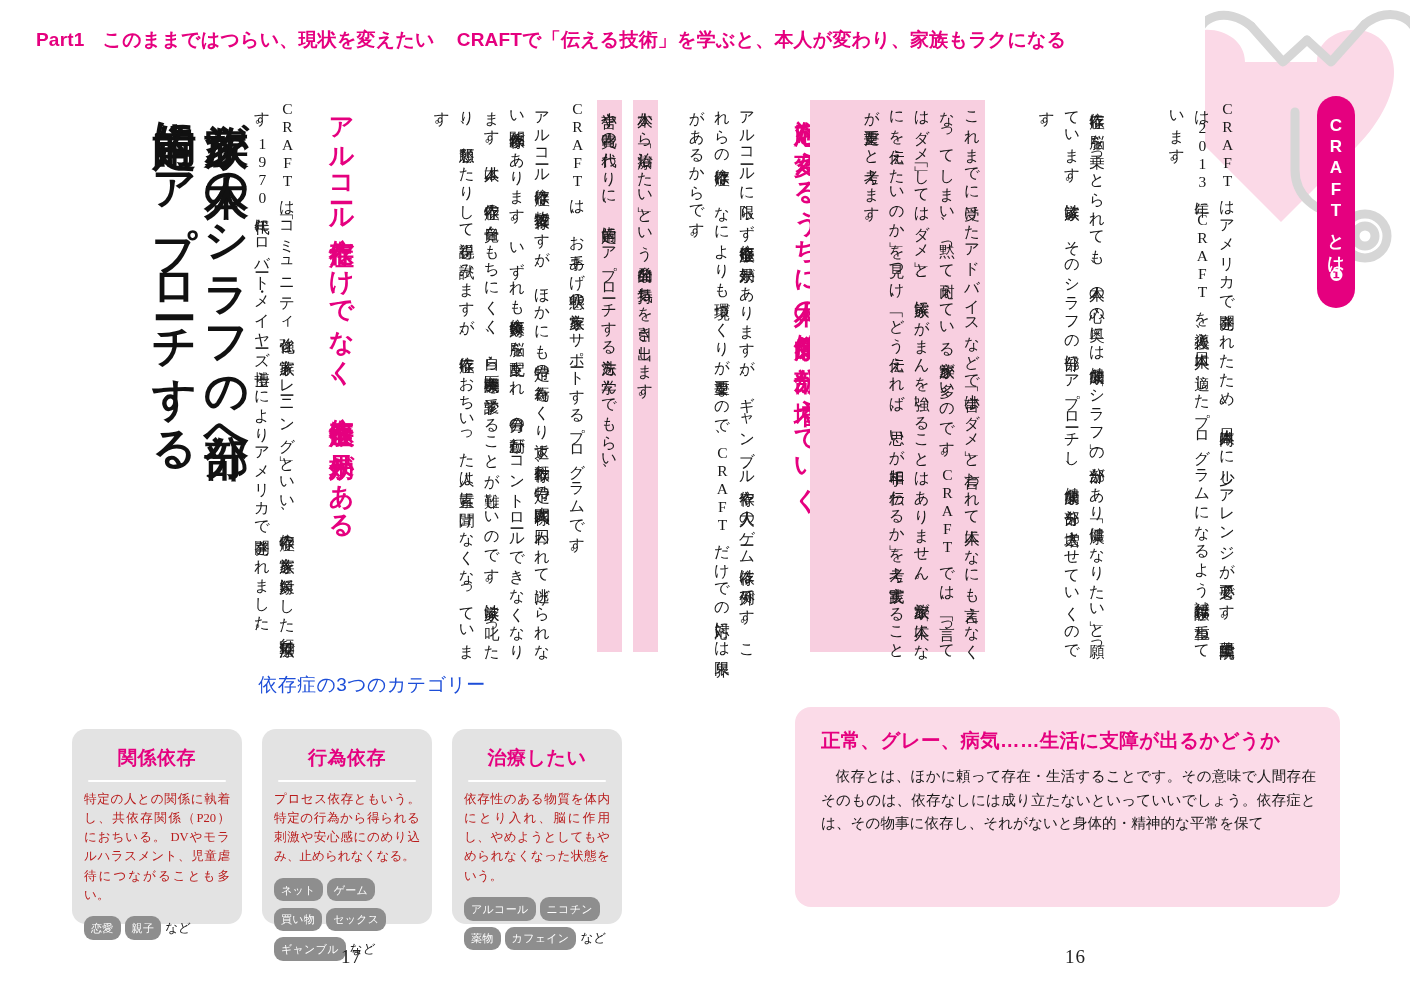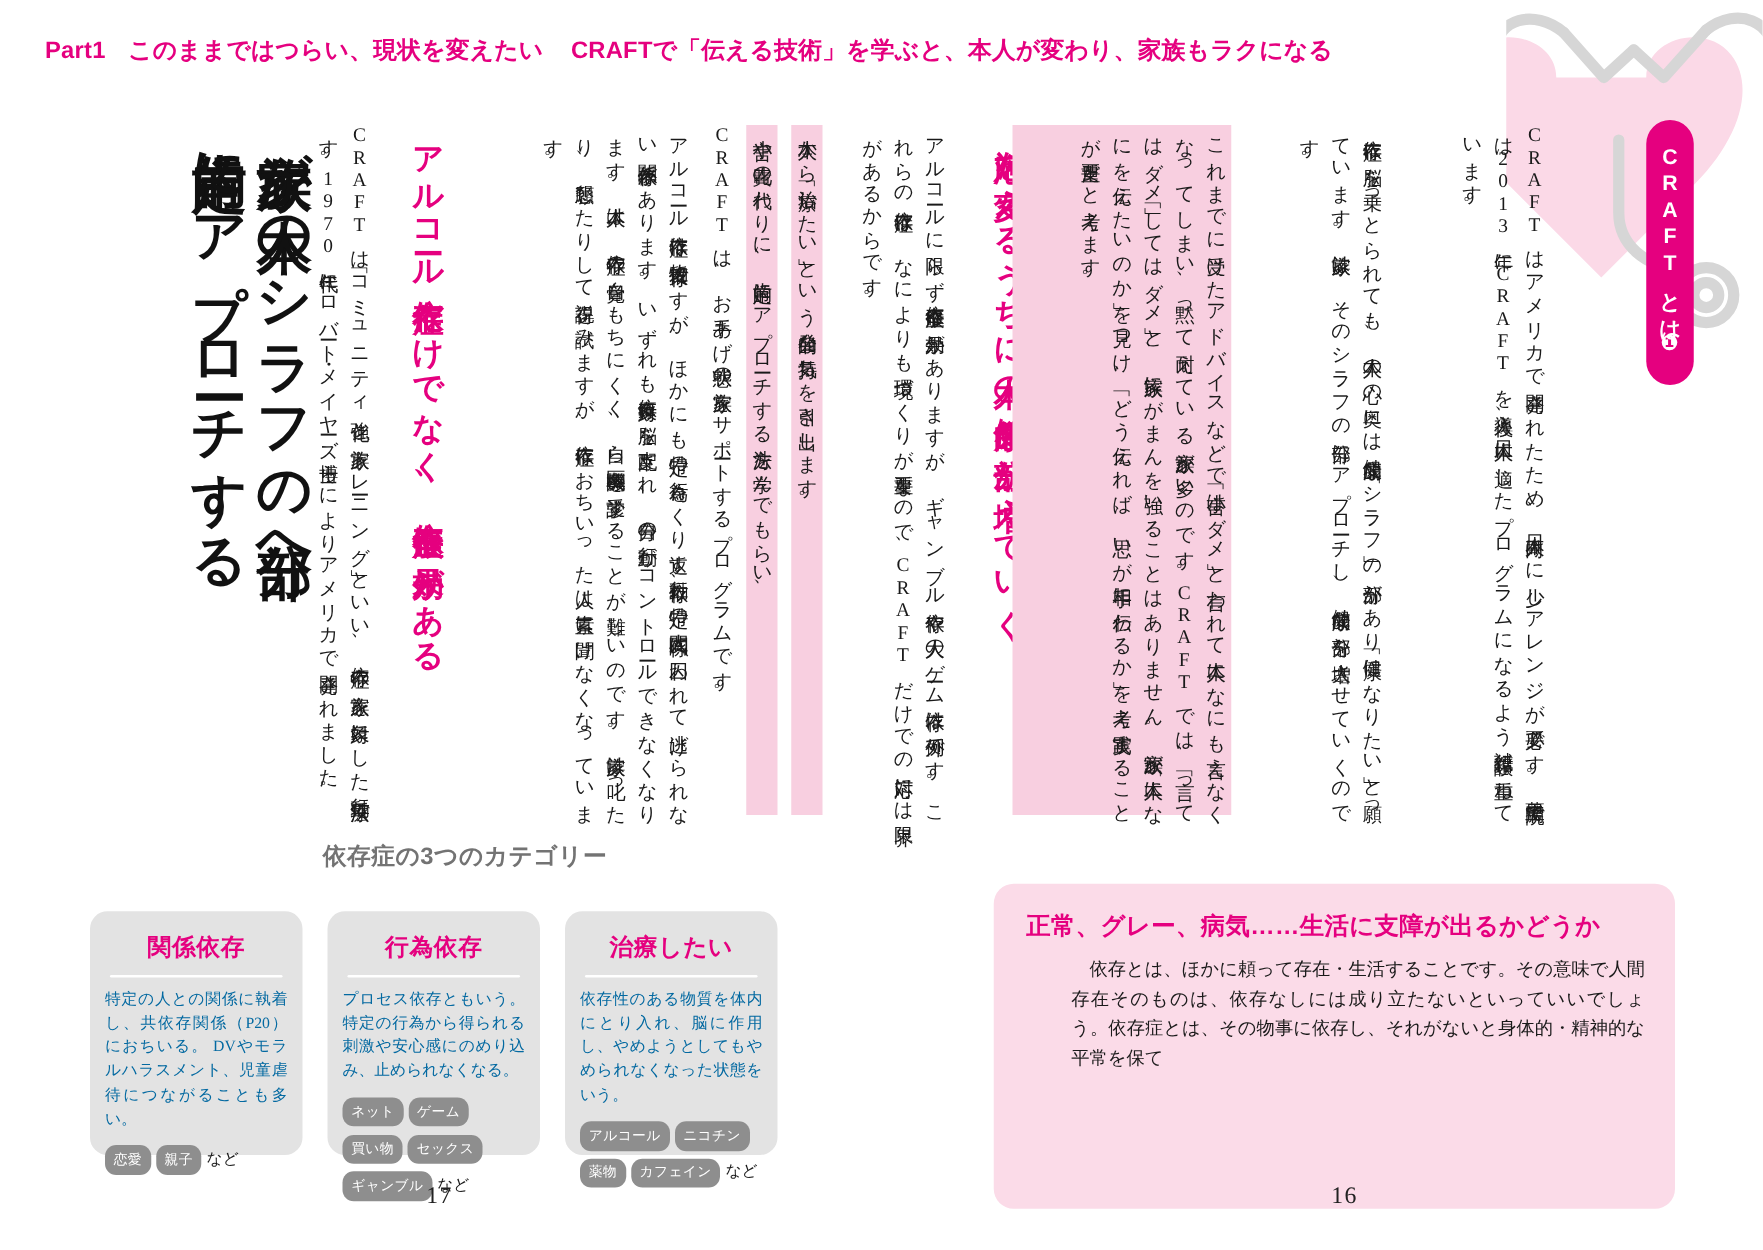--- a/index.html
+++ b/index.html
@@ -88,72 +88,71 @@
     text-orientation:upright;
     font-family:"Liberation Sans","DejaVu Sans",sans-serif;
     font-weight:bold;font-size:17px;letter-spacing:2.2px;
     line-height:1;
     white-space:nowrap;
   }
 
   
   #tipbox{
     position:absolute;
-    left:795px;top:707px;width:545px;height:260px;
+    left:795px;top:707px;width:545px;height:200px;
     background:#fbdbe8;
     border-radius:16px;
   }
   #tipbox .tip-title{
     position:absolute;left:26px;top:20px;
     font-weight:bold;font-size:19.5px;color:#e5007f;
     letter-spacing:.3px;white-space:nowrap;
   }
   #tipbox .tip-cols{
     position:absolute;left:26px;top:58px;right:24px;
     display:flex;gap:24px;
   }
   #tipbox .tip-col{
     flex:1;
     font-family:"Liberation Serif","DejaVu Serif",serif;
     font-size:14.6px;line-height:1.62;
     text-align:justify;
     text-indent:1em;
     color:#1a1a1a;
-    margin-left:36px;
   }
   #tipbox .tip-col.noindent{text-indent:0;}
   #tipbox .tip-col p{margin:0;text-indent:1em;}
   #tipbox .tip-col p.flush{text-indent:0;}
 
   
   #figure{position:absolute;left:62px;top:672px;width:620px;height:250px;}
   #fig-title{
     position:absolute;left:0;top:0;width:620px;text-align:center;
-    font-weight:bold;font-size:19px;color:#737373;letter-spacing:.4px;
+    font-weight:normal;font-size:19px;color:#1d4ed8;letter-spacing:.4px;
   }
   #cards{position:absolute;left:10px;top:45px;display:flex;gap:20px;}
   .card{
     width:170px;height:195px;
     background:#e3e3e3;
     border-radius:14px;
     position:relative;
     padding:10px 12px 0 12px;
     box-sizing:border-box;
     margin-top:12px;
   }
   .card-title{
     text-align:center;font-weight:bold;font-size:19px;color:#e5007f;
     letter-spacing:.5px;margin:6px 0 0 0;
   }
   .card-rule{
     height:2px;background:#ffffff;margin:9px 4px 8px 4px;border-radius:1px;
   }
   .card-body{
     font-family:"Liberation Serif","DejaVu Serif",serif;
-    font-size:12.6px;line-height:1.52;color:#0369a1;text-align:justify;
+    font-size:12.6px;line-height:1.52;color:#b91c1c;text-align:justify;
   }
   .tags{margin-top:7px;line-height:1.85;}
   .tag{
     display:inline-block;
     background:#8e8e8e;color:#ffffff;
     border-radius:9px;
     font-size:11px;font-weight:normal;
     padding:1.5px 7px;margin-right:4px;
     font-family:"Liberation Sans","DejaVu Sans",sans-serif;
     letter-spacing:.3px;

